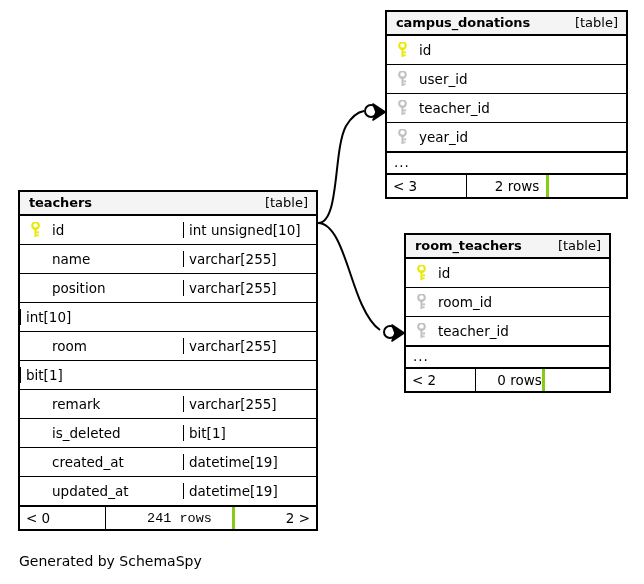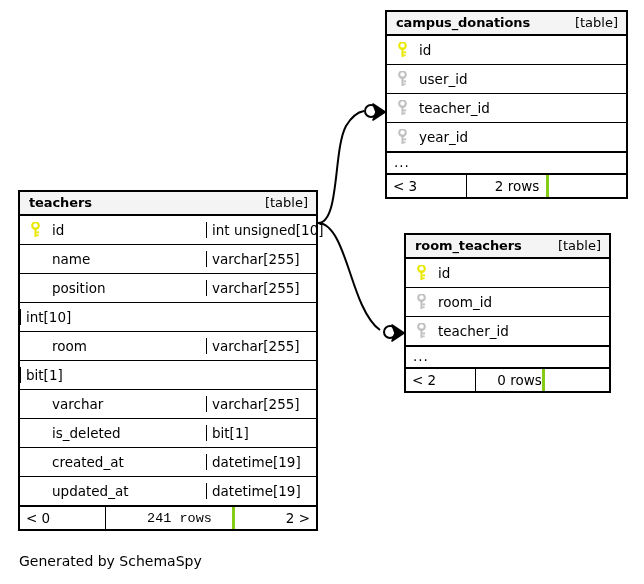--- a/index.html
+++ b/index.html
@@ -126,21 +126,21 @@
     white-space: nowrap;
   }
   .foot-prev { justify-content: flex-start; }
   .foot-mid  { justify-content: center; border-left: 1px solid #000000; border-right: 3px solid #84cc16; padding-left: 27px; }
   .foot-next { justify-content: flex-end; }
 
   
   #table-teachers {
     left: 18px; top: 190px; width: 300px;
   }
-  #table-teachers .col-type { width: 110px; }
+  #table-teachers .col-type { width: 133px; }
   #table-teachers .tbl-footer .foot-prev { width: 85px; }
   #table-teachers .tbl-footer .foot-mid  { width: 130px; font-family: Liberation Mono, monospace; }
   #table-teachers .tbl-footer .foot-next { width: 81px; }
 
   #table-campus_donations {
     left: 385px; top: 10px; width: 243px;
   }
   #table-campus_donations .tbl-footer .foot-prev { width: 79px; }
   #table-campus_donations .tbl-footer .foot-mid  { width: 83px; }
   #table-campus_donations .tbl-footer .foot-next { width: 77px; }
@@ -229,21 +229,21 @@
     <div class="col-type">varchar[255]</div>
   </div>
 
   <div class="col-row">
     <div class="col-type">bit[1]</div>
   </div>
 
   <div class="col-row">
     <div class="col-name">
       <span class="keyslot"></span>
-      <span class="col-label">varchar</span>
+      <span class="col-label">remark</span>
     </div>
     <div class="col-type">varchar[255]</div>
   </div>
 
   <div class="col-row">
     <div class="col-name">
       <span class="keyslot"></span>
       <span class="col-label">is_deleted</span>
     </div>
     <div class="col-type">bit[1]</div>

